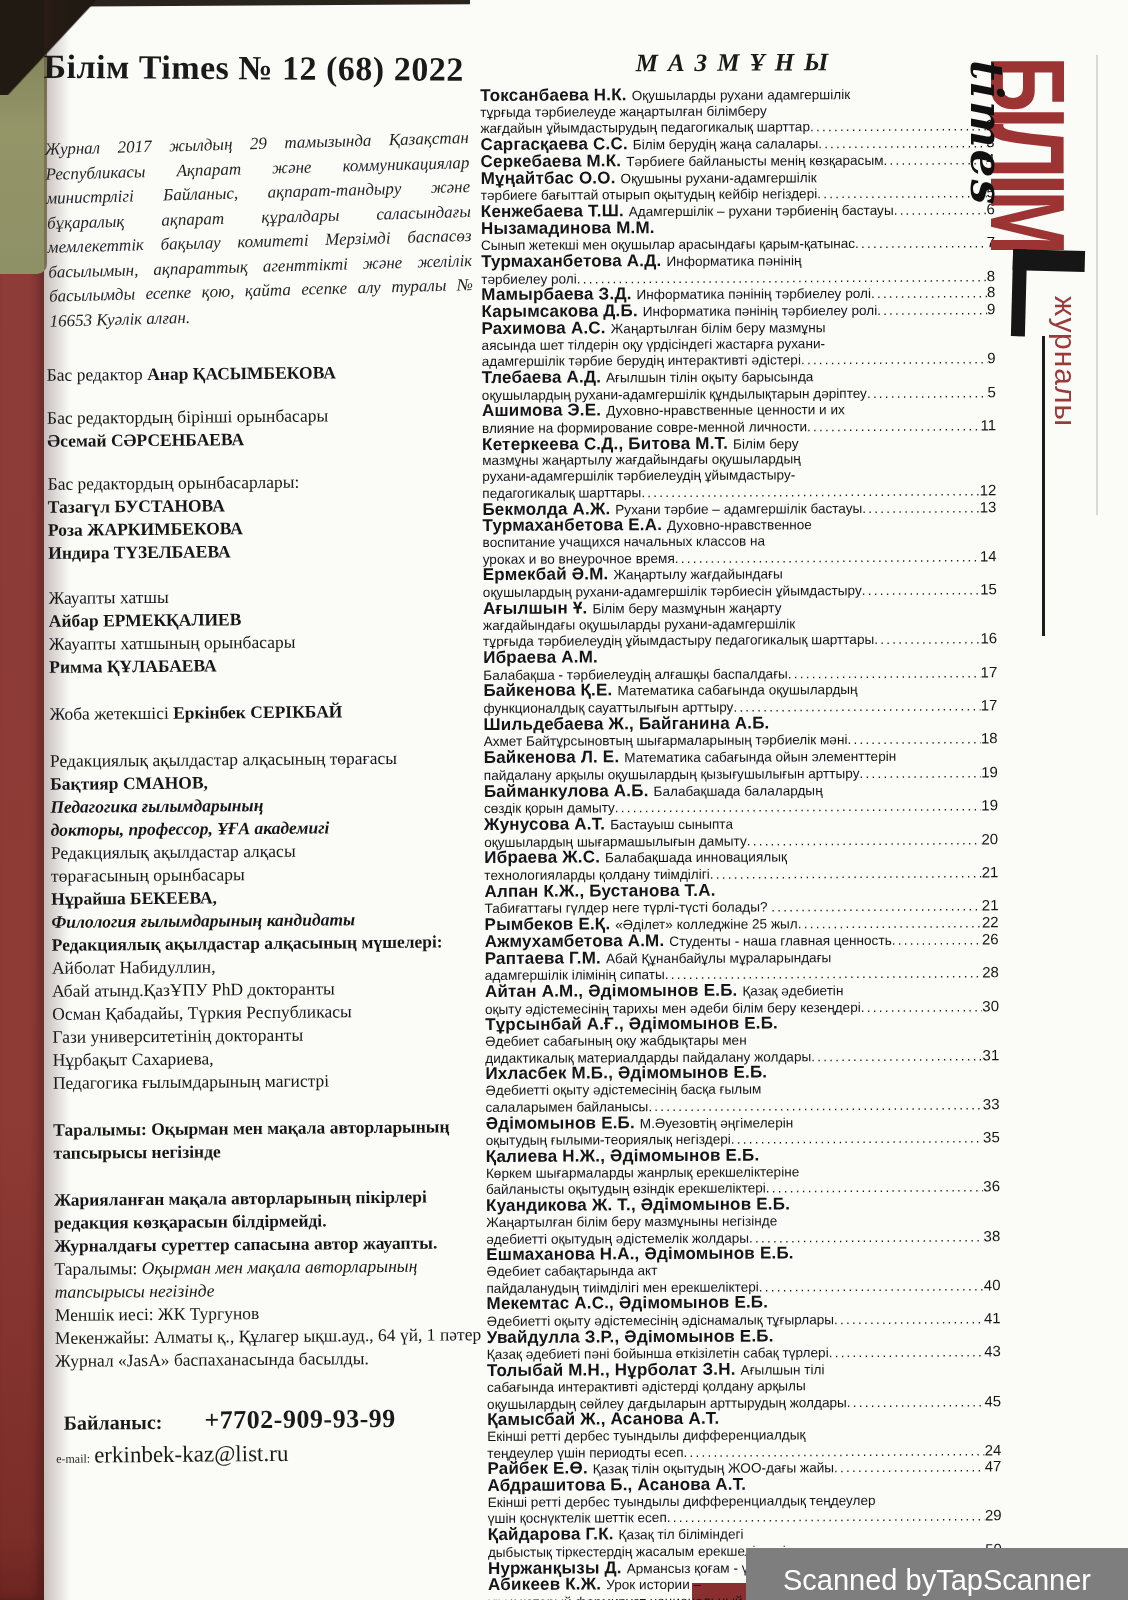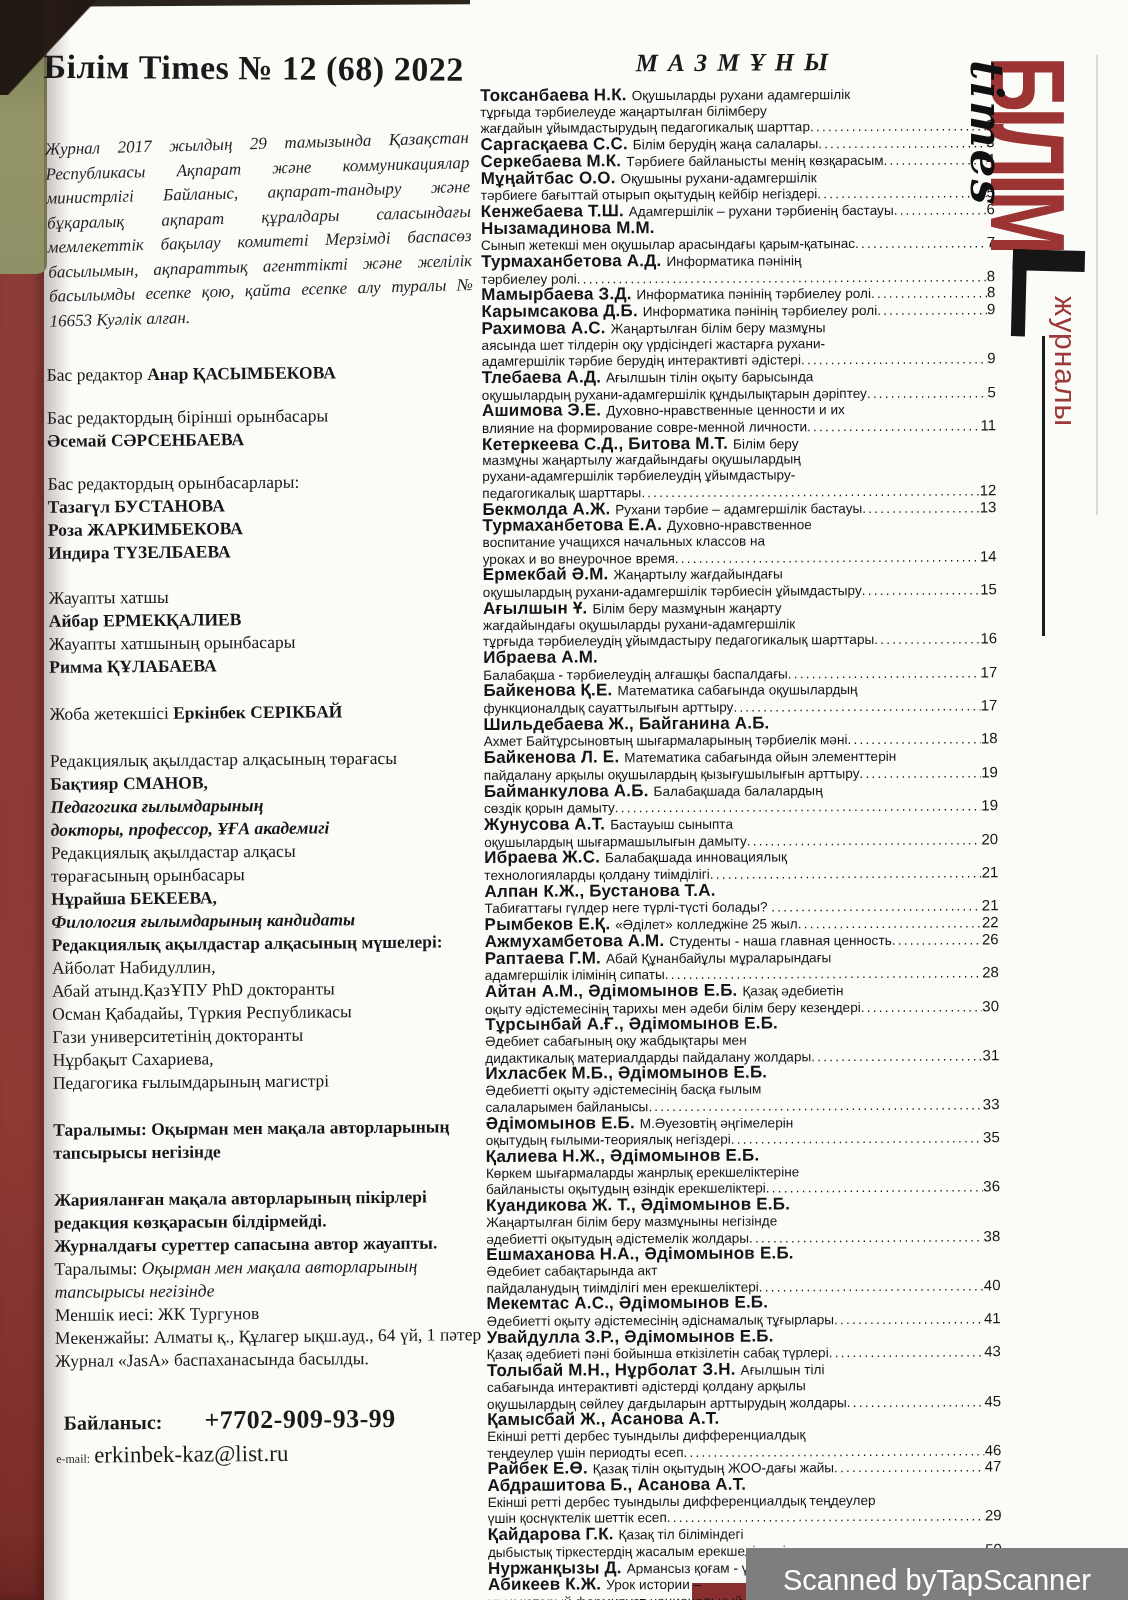--- a/index.html
+++ b/index.html
@@ -494,21 +494,21 @@
           <span class="dots"></span>
           <span class="toc-page">45</span>
         </div>
       </div>
       <div class="toc-entry">
         <div class="toc-line"><span class="toc-authors">Қамысбай Ж., Асанова А.Т. </span></div>
         <div class="toc-line"><span class="toc-text">Екінші ретті дербес туындылы дифференциалдық</span></div>
         <div class="toc-line last">
           <span class="toc-text">теңдеулер үшін периодты есеп</span>
           <span class="dots"></span>
-          <span class="toc-page">46</span>
+          <span class="toc-page">24</span>
         </div>
       </div>
       <div class="toc-entry">
         <div class="toc-line last">
           <span class="toc-authors">Райбек Е.Ө. </span>
           <span class="toc-text">Қазақ тілін оқытудың ЖОО-дағы жайы</span>
           <span class="dots"></span>
           <span class="toc-page">47</span>
         </div>
       </div>

